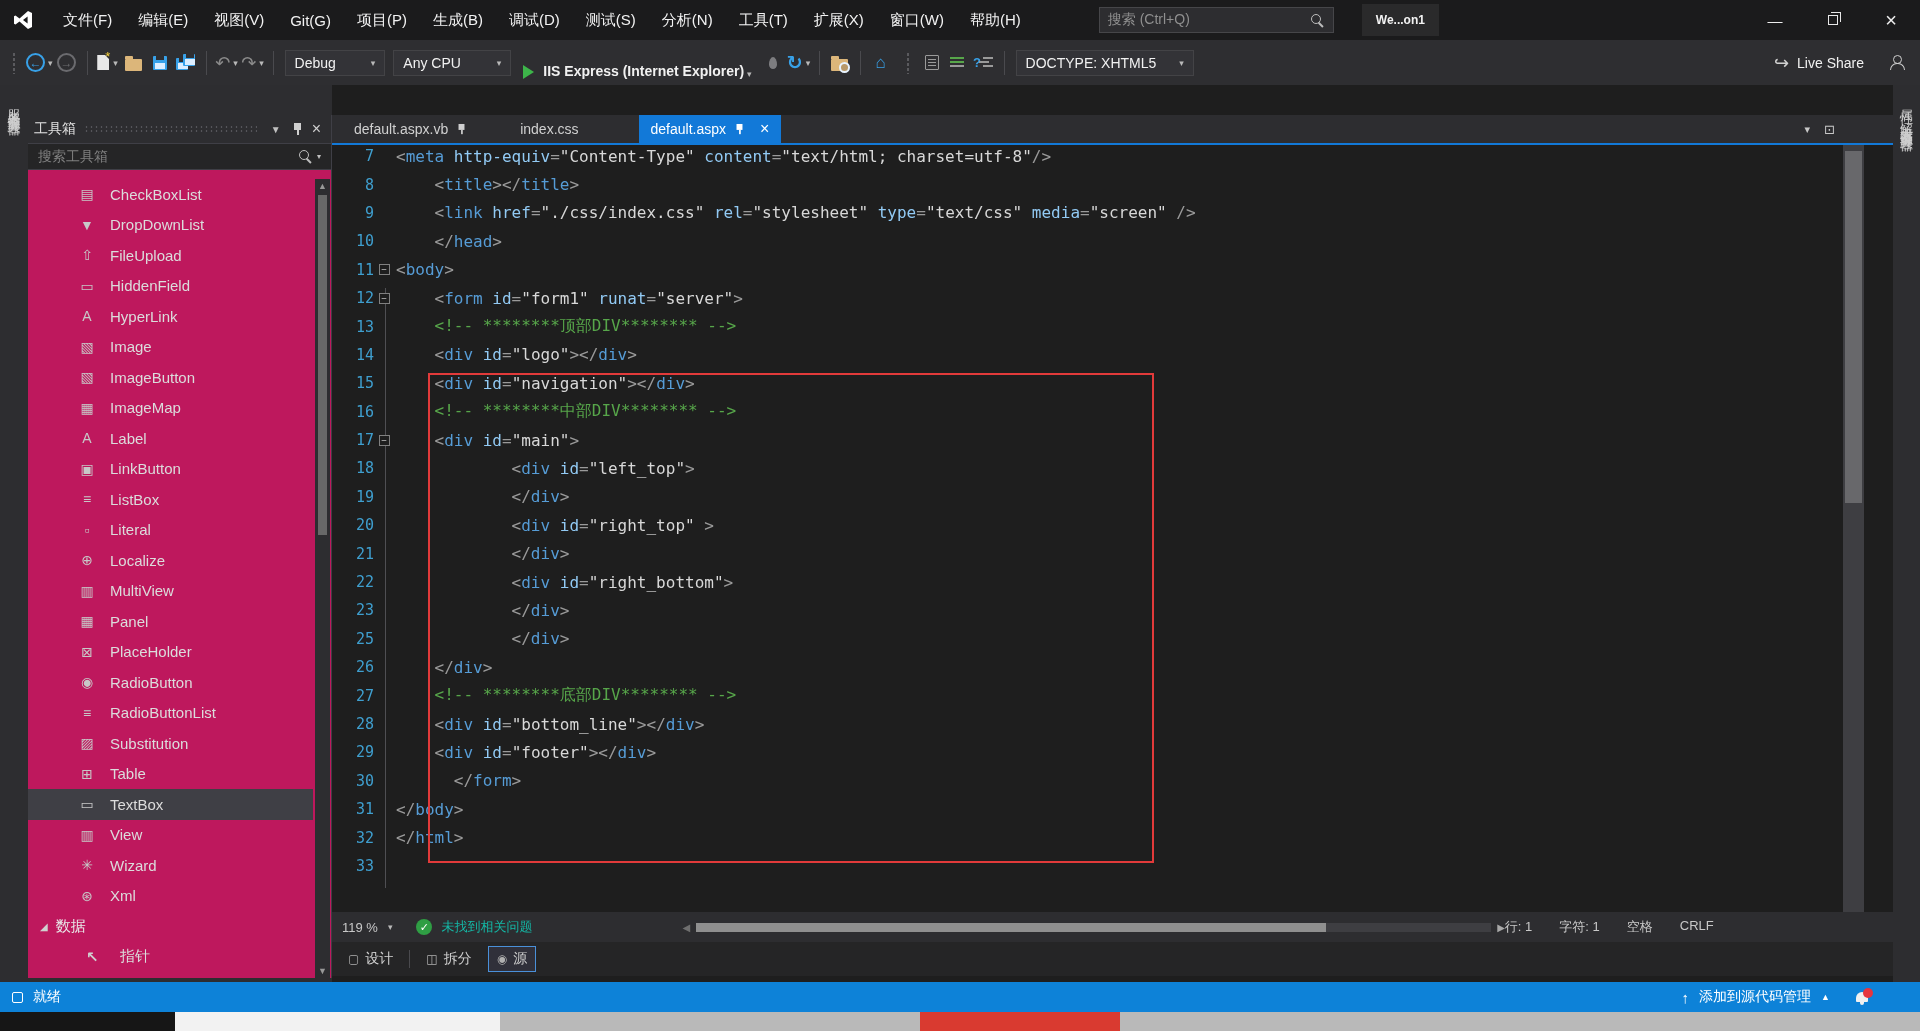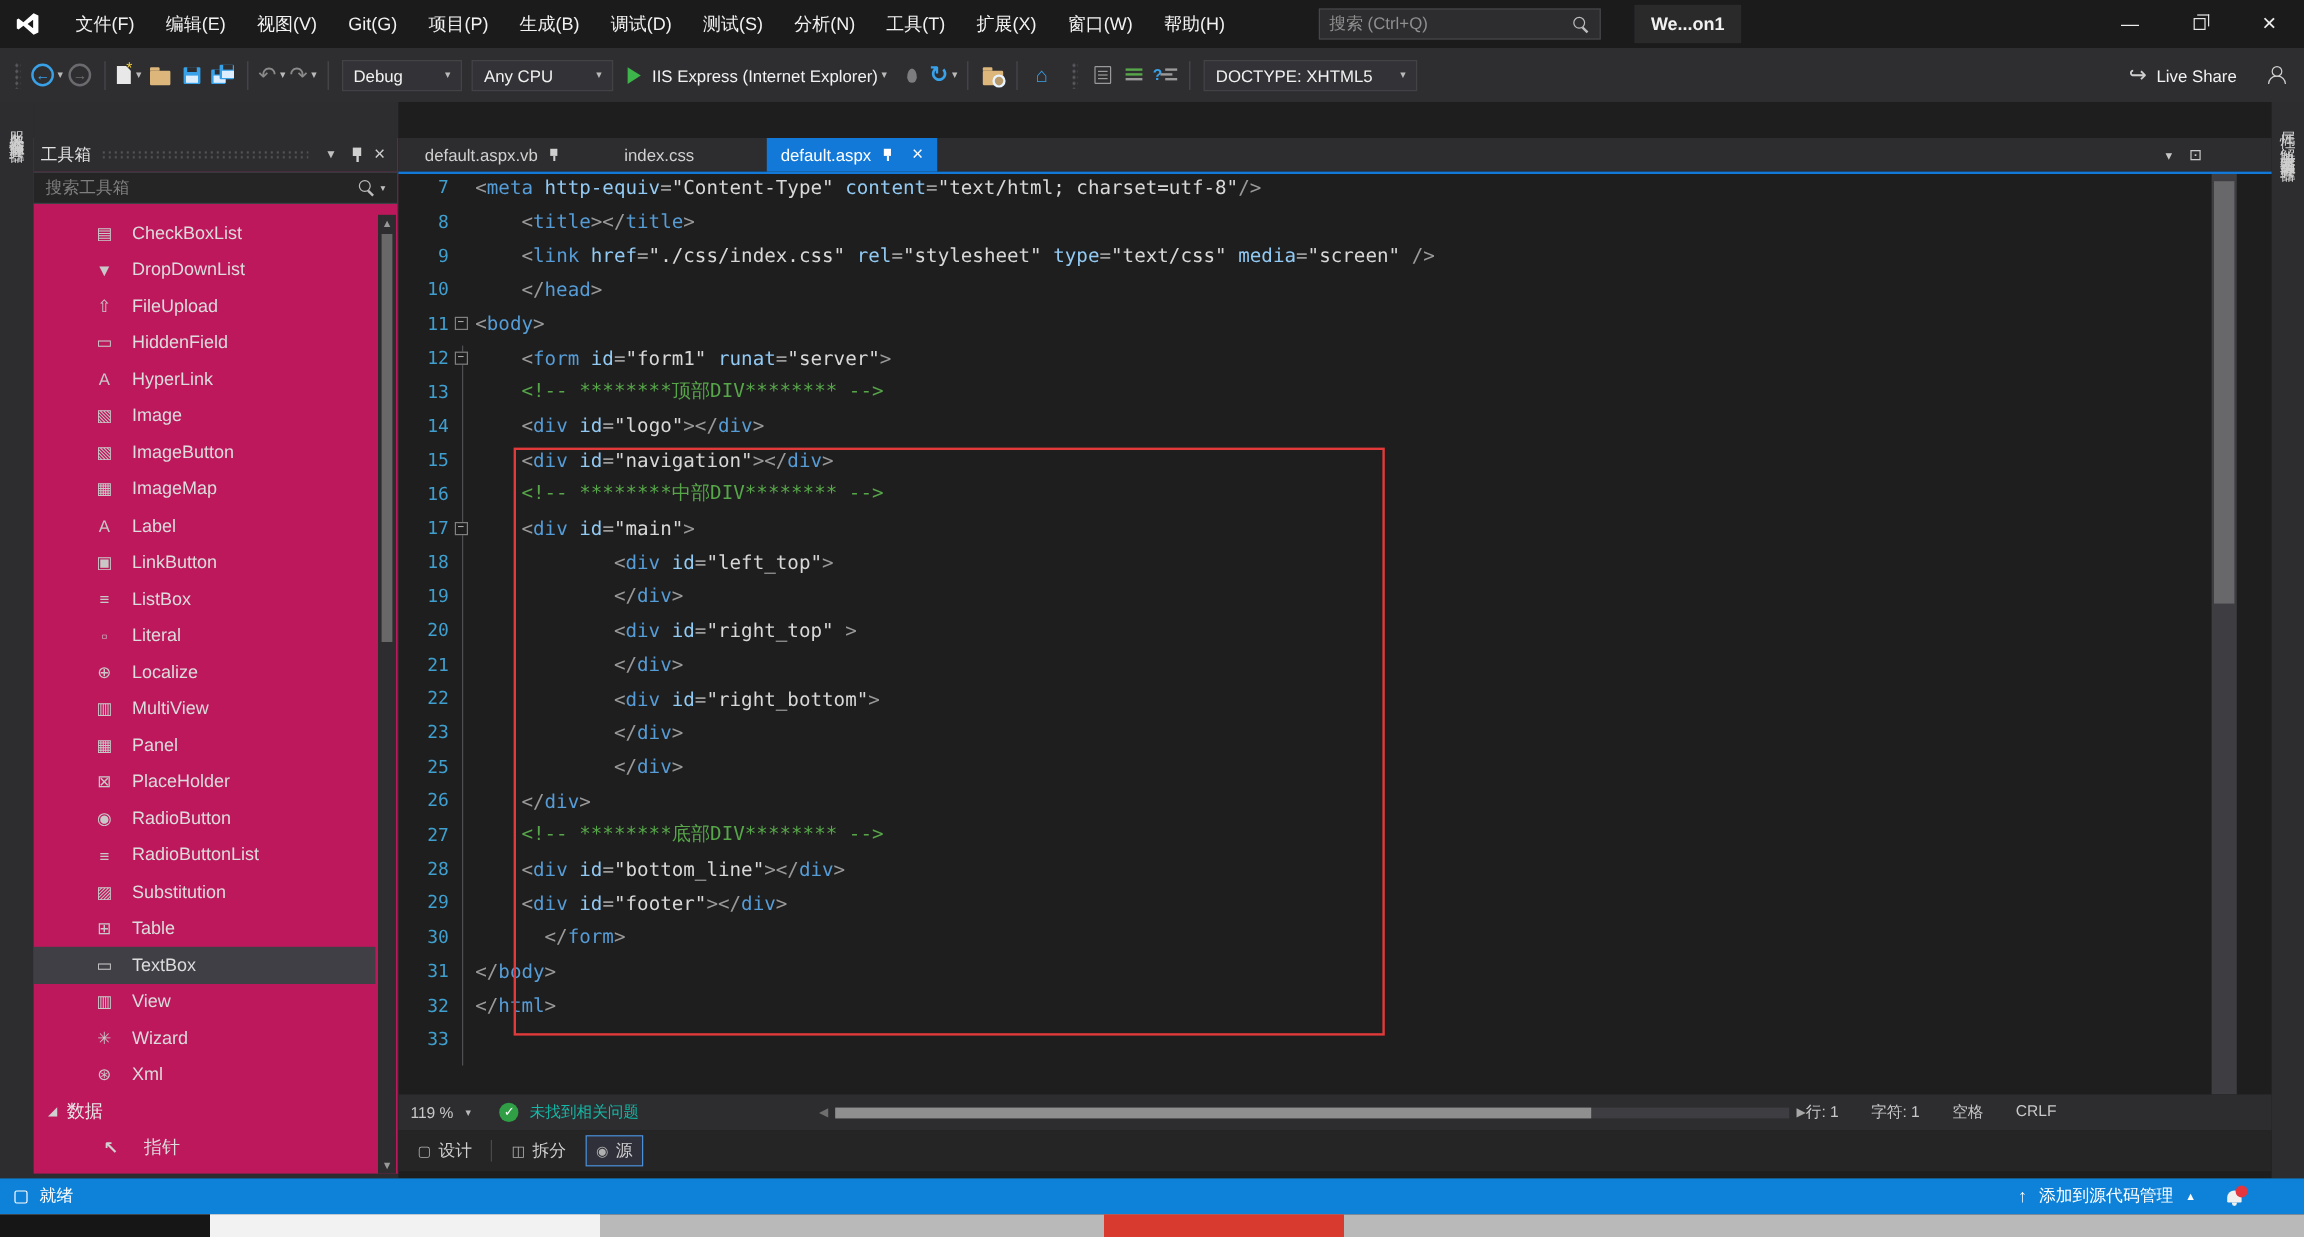--- a/index.html
+++ b/index.html
@@ -10,21 +10,21 @@
   
   .titlebar { position:absolute; left:0; top:0; width:1920px; height:40px; background:#1b1b1c;
     display:flex; align-items:center; color:#f2f2f2; font-size:15px; }
   .vs-logo { width:26px; height:26px; margin:0 14px 0 10px; display:flex; align-items:center; justify-content:center; }
   .menu-bar { display:flex; align-items:center; height:100%; }
   .menu-item { padding:0 13px; height:100%; display:flex; align-items:center; cursor:default; }
   .title-search { width:235px; height:26px; background:#2d2d30; border:1px solid #464649;
     margin-left:65px; display:flex; align-items:center; padding:0 8px; color:#8f8f8f; font-size:14px; }
   .title-search .ph { flex:1; }
   .solution-name { margin-left:28px; padding:0 14px; height:32px; display:flex; align-items:center;
-    background:#2a2a2b; font-weight:bold; font-size:15px; }
+    background:#2a2a2b; font-weight:bold; font-size:12px; }
   .win-controls { margin-left:auto; display:flex; height:100%; }
   .win-btn { width:58px; height:100%; display:flex; align-items:center; justify-content:center; color:#eee; font-size:15px; }
   .restore-glyph { width:10px; height:10px; border:1px solid #e8e8e8; position:relative; }
   .restore-glyph::before { content:""; position:absolute; left:2px; top:-4px; width:9px; height:9px;
     border-top:1px solid #e8e8e8; border-right:1px solid #e8e8e8; }
 
   
   .toolbar { position:absolute; left:0; top:40px; width:1920px; height:45px; background:#2e2e31;
     display:flex; align-items:center; color:#f1f1f1; font-size:14px; }
   .grip { width:5px; height:22px; margin:0 8px 0 12px;
@@ -45,21 +45,21 @@
   .save-icon { width:14px; height:14px; background:#38a1e8; border-radius:1px; position:relative; }
   .save-icon::before { content:""; position:absolute; left:3px; top:0; width:8px; height:4px; background:#2e2e31; }
   .save-icon::after { content:""; position:absolute; left:2px; bottom:1px; width:10px; height:6px; background:#ddeeff; }
   .save-all { position:relative; width:20px; height:18px; }
   .save-all .save-icon { position:absolute; width:12px; height:12px; }
   .save-all .s1 { left:0; top:4px; } .save-all .s2 { left:7px; top:0; }
   .combo { height:26px; background:#333337; border:1px solid #434346; display:flex; align-items:center;
     padding:0 9px; margin:0 4px; font-size:14px; color:#f1f1f1;gap:23px; }
   .combo .dd { margin-left:12px; }
   .play-tri { width:0; height:0; border-left:11px solid #3db54a; border-top:7px solid transparent; border-bottom:7px solid transparent; margin-right:9px; }
-  .run-group { display:flex; align-items:center; padding:0 8px; height:32px; }
+  .run-group { display:flex; align-items:flex-end; padding:0 8px; height:32px;font-weight:bold; }
   .flame { width:8px; height:12px; background:#7d7d80; border-radius:50% 50% 50% 50%/62% 62% 38% 38%; }
   .doc-lines { width:14px; height:15px; border:1px solid #9a9a9a; border-radius:1px; position:relative; background:#2e2e31; }
   .doc-lines::before { content:""; position:absolute; left:2px; top:3px; width:8px; height:1px; background:#9a9a9a;
     box-shadow:0 3px 0 #9a9a9a, 0 6px 0 #9a9a9a; }
   .green-list { width:15px; height:14px; position:relative; }
   .green-list::before { content:""; position:absolute; left:0; top:1px; width:14px; height:2px; background:#57a64a;
     box-shadow:0 4px 0 #57a64a, 0 8px 0 #9a9a9a; }
   .indent-list { width:15px; height:14px; position:relative; }
   .indent-list::before { content:""; position:absolute; left:4px; top:1px; width:10px; height:2px; background:#9a9a9a;
     box-shadow:-4px 4px 0 #9a9a9a, 0 8px 0 #9a9a9a; }

